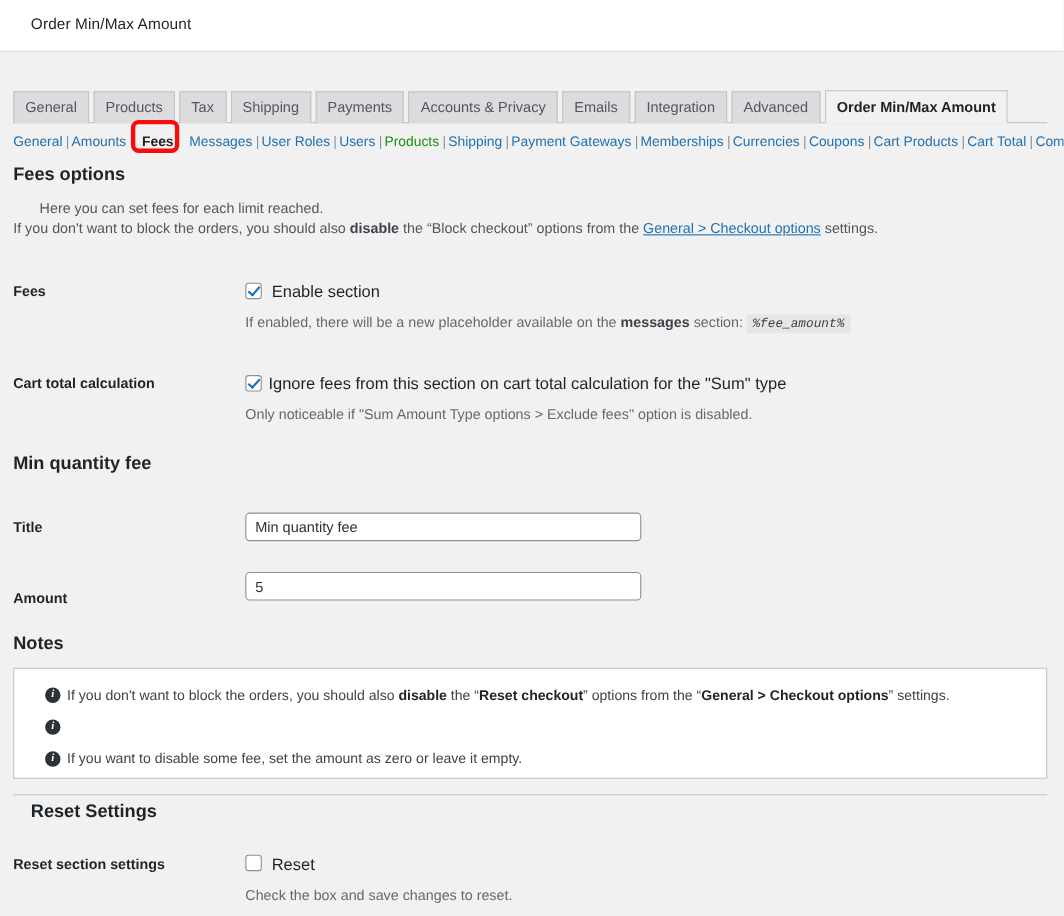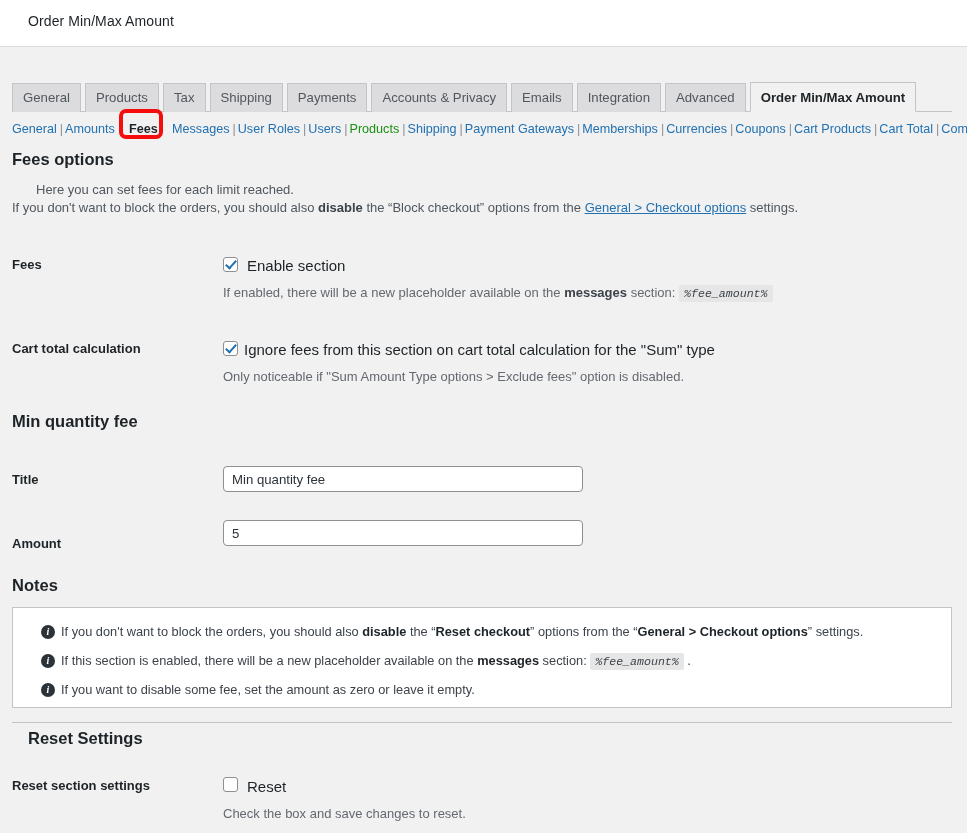--- a/index.html
+++ b/index.html
@@ -316,21 +316,20 @@
       <div class="row-label" style="left:0; top:488px;">Amount</div>
       <input class="txt" style="left: 211px; top: 472px; width: 360px;" type="text" value="5">
 
       <h2 class="section-title" style="left:0; top:528px;">Notes</h2>
 
       <div class="notes-box" style="left:0; top:559px; width:940px; height:101px;">
         <div id="notes-list" style="position:relative; width:100%; height:100%;">
             <div class="info-icon" style="left: 28px; top: 17px;">i</div>
             <div class="note" style="left: 48px; top: 16px;"><span>If you don't want to block the orders, you should also </span><b>disable</b><span> the “</span><b>Reset checkout</b><span>” options from the “</span><b>General &gt; Checkout options</b><span>” settings.</span></div>
             <div class="info-icon" style="left: 28px; top: 46px;">i</div>
-            <div class="note" style="left: 48px; top: 45px;"><span>If this section is enabled, there will be a new placeholder available on the </span><b>messages</b><span> section: </span><code class="ph">%fee_amount%</code><span> .</span></div>
             <div class="info-icon" style="left: 28px; top: 75px;">i</div>
             <div class="note" style="left: 48px; top: 74px;"><span>If you want to disable some fee, set the amount as zero or leave it empty.</span></div>
           </div>
       </div>
 
       <div class="hr" style="left:0; top:674px; width:940px;"></div>
 
       <h2 class="section-title" style="left:16px; top:681px;">Reset Settings</h2>
 
       <div class="row-label" style="left:0; top:730px;">Reset section settings</div>

